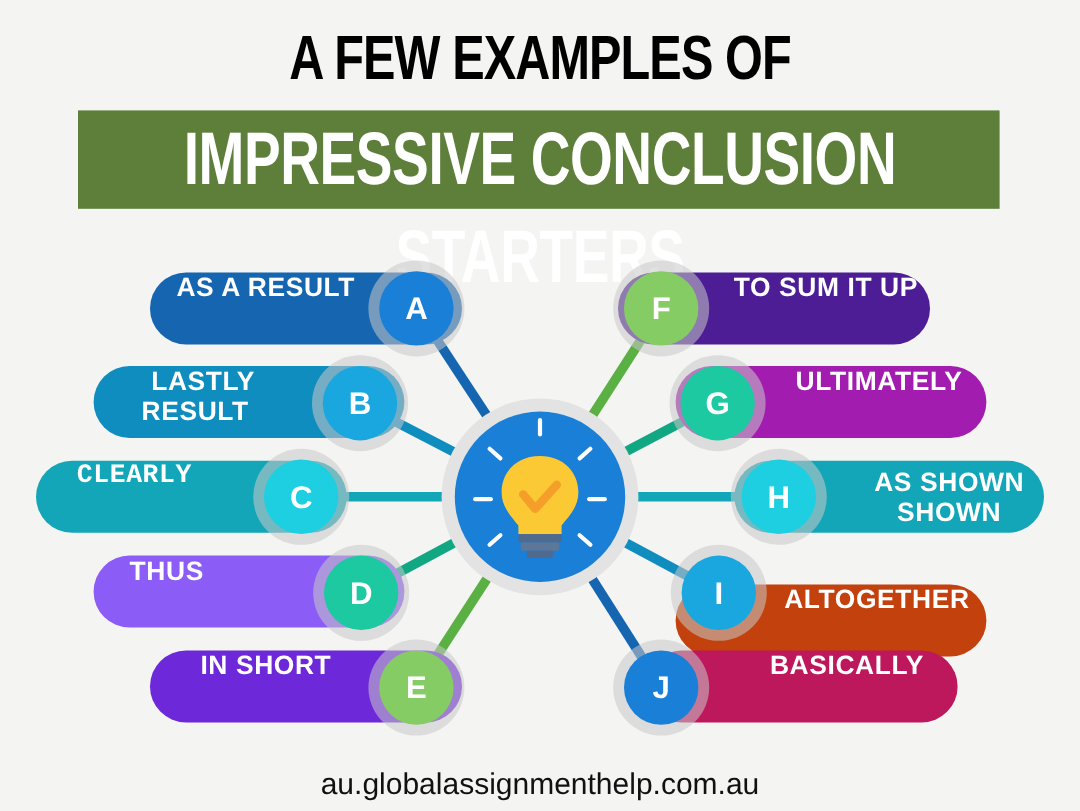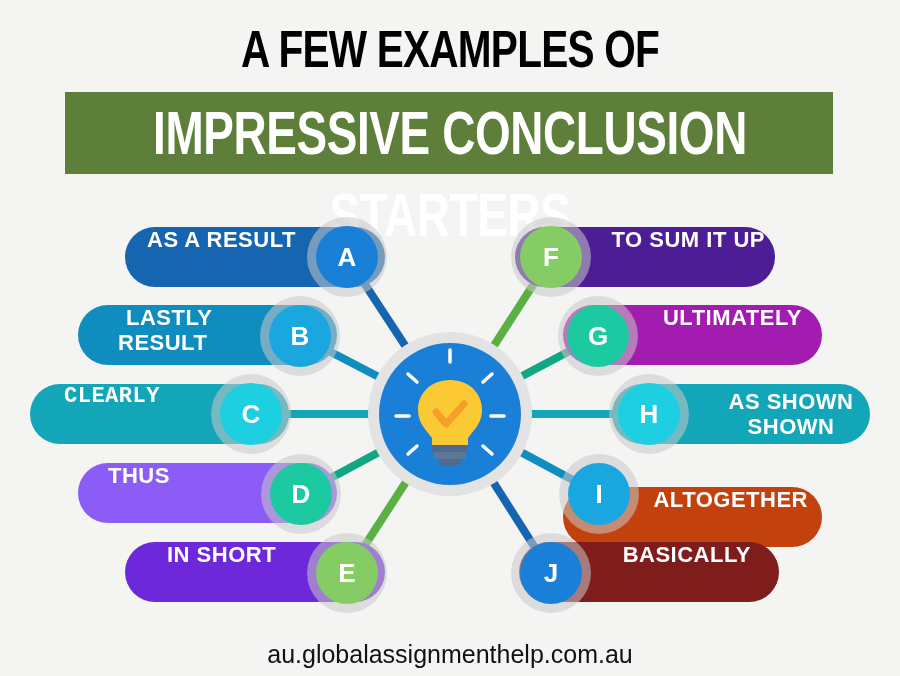--- a/index.html
+++ b/index.html
@@ -56,21 +56,21 @@
 <div class="pill" style="left:563px;top:305px;width:259px;background:#a21caf;justify-content:flex-end;padding-right:20px;box-sizing:border-box;">
   <span>ULTIMATELY</span>
 </div>
 <div class="pill" style="left:612px;top:384px;width:258px;background:#12a6b8;flex-direction:column;align-items:center;padding-left:100px;box-sizing:border-box;">
   <span>AS SHOWN</span>
   <span>SHOWN</span>
 </div>
 <div class="pill" style="left:563px;top:475px;width:259px;background:#c2410c;justify-content:flex-end;padding-right:14px;box-sizing:border-box;margin-top:12px;">
   <span>ALTOGETHER</span>
 </div>
-<div class="pill" style="left:519px;top:542px;width:260px;background:#7f1d1d;justify-content:flex-end;padding-right:28px;box-sizing:border-box;">
+<div class="pill" style="left:538px;top:542px;width:260px;background:#be185d;justify-content:flex-end;padding-right:28px;box-sizing:border-box;">
   <span>BASICALLY</span>
 </div>
 
 <div class="ring" style="left:307px;top:217px;"></div>
 <div class="node" style="left:316px;top:226px;background:#1a7fd6;">A</div>
 
 <div class="ring" style="left:260px;top:296px;"></div>
 <div class="node" style="left:269px;top:305px;background:#1aa7e0;">B</div>
 
 <div class="ring" style="left:211px;top:374px;"></div>

